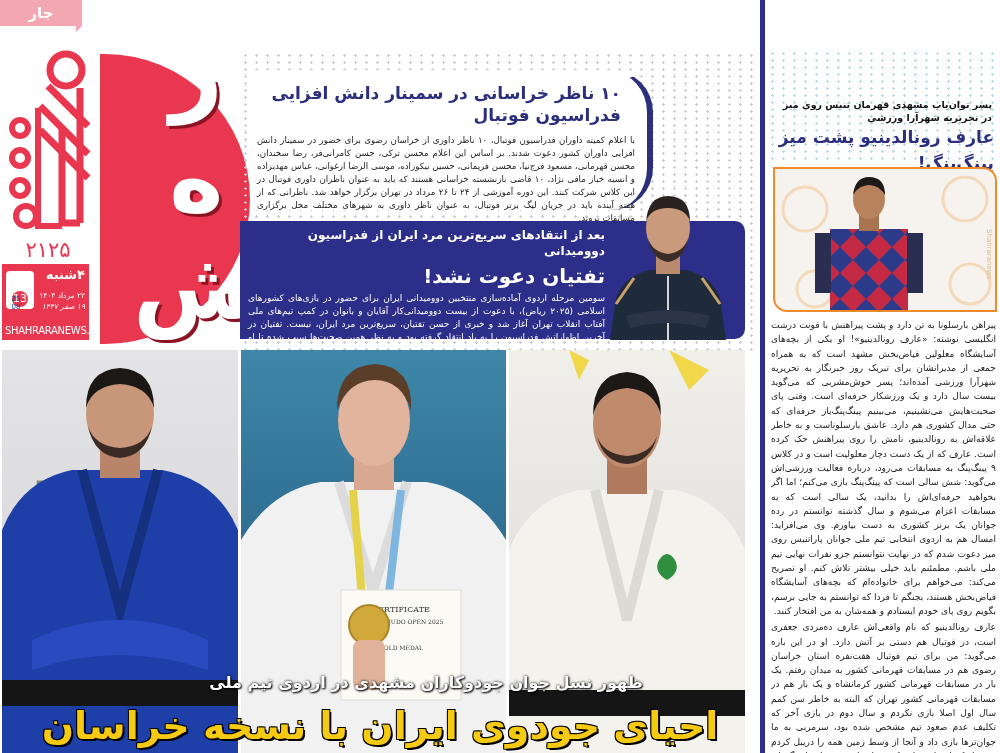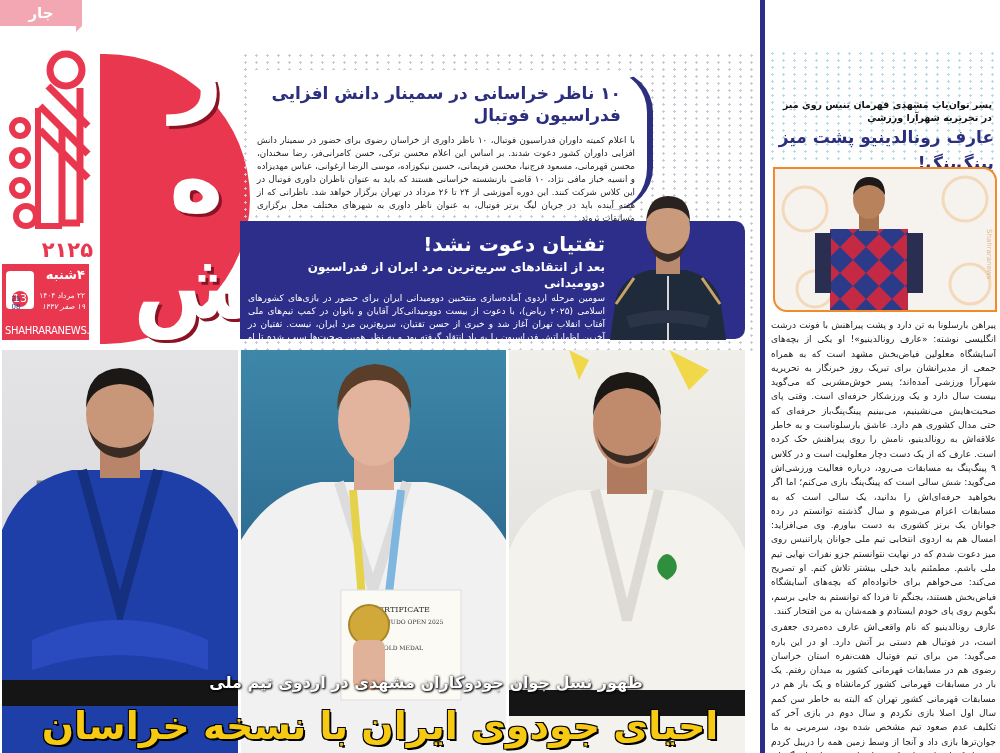--- a/index.html
+++ b/index.html
@@ -23,22 +23,22 @@
   }
   #jar-tag::after {
     content: ""; position: absolute; right: 0; bottom: -6px;
     border-left: 6px solid #f2a7b3; border-bottom: 6px solid transparent;
   }
   #issue-logo {
     position: absolute; left: 6px; top: 48px; width: 86px; height: 190px;
   }
   #issue-number {
     position: absolute; left: 3px; top: 238px; width: 90px; height: 24px;
-    color: #e8374f; font-weight: bold; font-size: 21px; letter-spacing: 8px;
-    text-align: right; direction: ltr;
+    color: #e8374f; font-weight: normal; font-size: 21px; letter-spacing: 8px;
+    text-align: center; direction: ltr;
   }
   #date-box {
     position: absolute; left: 2px; top: 264px; width: 87px; height: 76px;
     background: #e8374f; color: #fff;
   }
   #weekday { position: absolute; right: 4px; top: 3px; font-size: 13px; font-weight: bold; direction: rtl; }
   #date-badge {
     position: absolute; left: 4px; top: 7px; width: 28px; height: 38px; background: #fff; border-radius: 4px;
   }
   #date-badge .num {
@@ -168,22 +168,22 @@
 <div id="brand-word">شهرآرا</div>
 
 <div id="top-dots" class="dots"></div>
 
 <div id="story-referees">
   <h2>۱۰ ناظر خراسانی در سمینار دانش افزایی فدراسیون فوتبال</h2>
   <p>با اعلام کمیته داوران فدراسیون فوتبال، ۱۰ ناظر داوری از خراسان رضوی برای حضور در سمینار دانش افزایی داوران کشور دعوت شدند. بر اساس این اعلام محسن ترکی، حسن کامرانی‌فر، رضا سخندان، محسن قهرمانی، مسعود فرج‌نیا، محسن فریمانی، حسین نیکوزاده، موسی الرضا ارغوانی، عباس مهدیزاده و انسیه خباز مافی نژاد، ۱۰ قاضی بازنشسته خراسانی هستند که باید به عنوان ناظران داوری فوتبال در این کلاس شرکت کنند. این دوره آموزشی از ۲۴ تا ۲۶ مرداد در تهران برگزار خواهد شد. ناظرانی که از هفته آینده باید در جریان لیگ برتر فوتبال، به عنوان ناظر داوری به شهرهای مختلف محل برگزاری مسابقات بروند.</p>
 </div>
 
 <div id="story-taftian">
+  <div id="taftian-kicker">بعد از انتقادهای سریع‌ترین مرد ایران از فدراسیون دوومیدانی</div>
   <div id="taftian-title">تفتیان دعوت نشد!</div>
-  <div id="taftian-kicker">بعد از انتقادهای سریع‌ترین مرد ایران از فدراسیون دوومیدانی</div>
   <div id="taftian-body">سومین مرحله اردوی آماده‌سازی منتخبین دوومیدانی ایران برای حضور در بازی‌های کشورهای اسلامی (۲۰۲۵ ریاض)، با دعوت از بیست دوومیدانی‌کار آقایان و بانوان در کمپ تیم‌های ملی آفتاب انقلاب تهران آغاز شد و خبری از حسن تفتیان، سریع‌ترین مرد ایران، نیست. تفتیان در آخرین اظهاراتش فدراسیون را به باد انتقاد گرفته بود و به نظر همین صحبت‌ها سبب شده تا او به اردوی تیم ملی دعوت نشود.</div>
 </div>
 <svg id="taftian-photo" viewBox="0 0 124 154">
   <path d="M4 154 L10 112 Q18 90 44 84 L80 84 Q106 90 114 112 L120 154 Z" fill="#1f2a3a"></path>
   <path d="M10 118 L28 92" stroke="#c9a46a" stroke-width="3"></path>
   <path d="M114 118 L96 92" stroke="#c9a46a" stroke-width="3"></path>
   <path d="M62 90 L62 154" stroke="#d6d6d6" stroke-width="2"></path>
   <rect x="50" y="62" width="24" height="26" fill="#b98a6e"></rect>
   <ellipse cx="62" cy="42" rx="22" ry="28" fill="#c99a7b"></ellipse>
   <path d="M40 36 Q42 10 62 10 Q84 10 84 36 Q80 22 62 22 Q44 22 40 36 Z" fill="#2a2220"></path>

